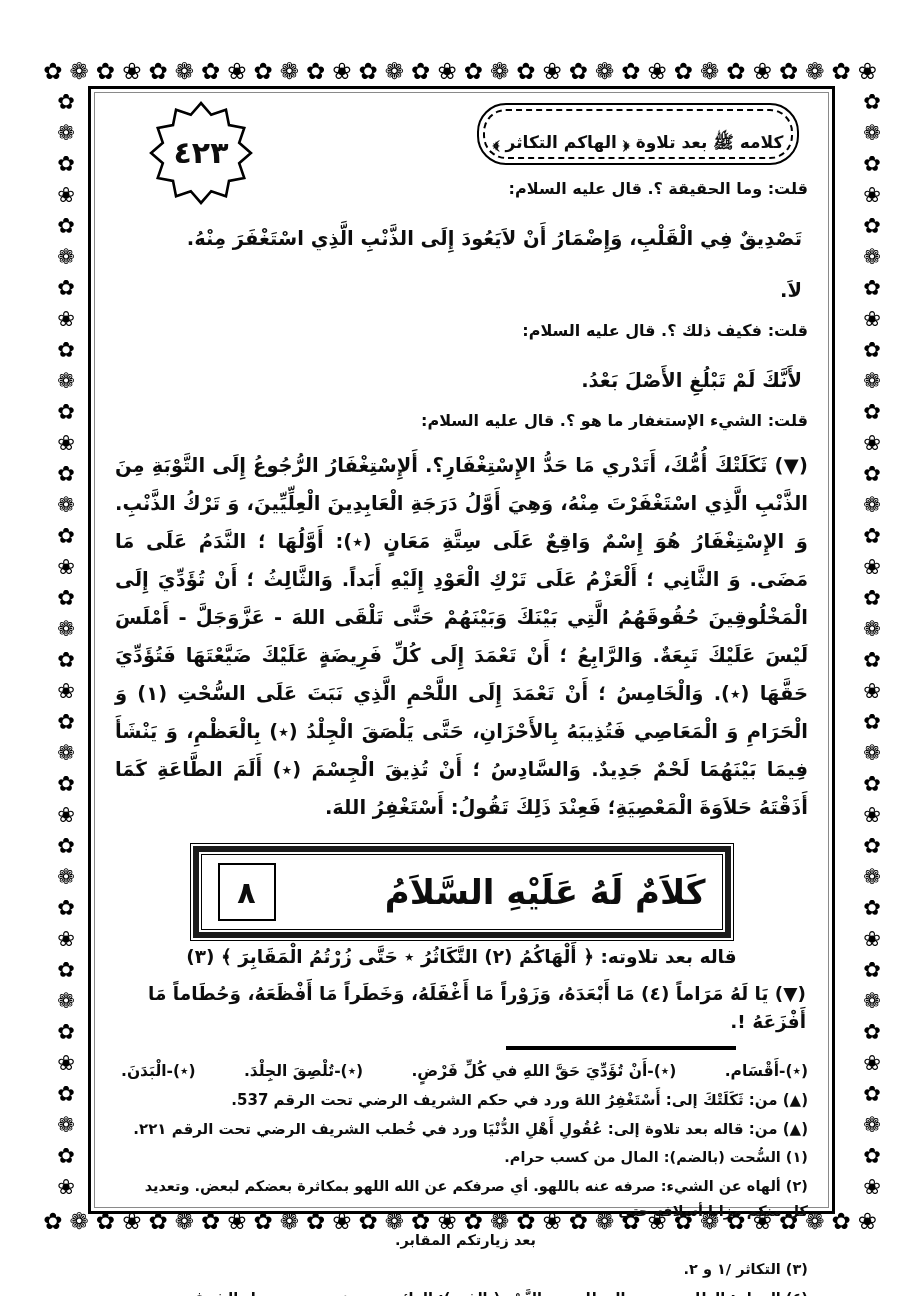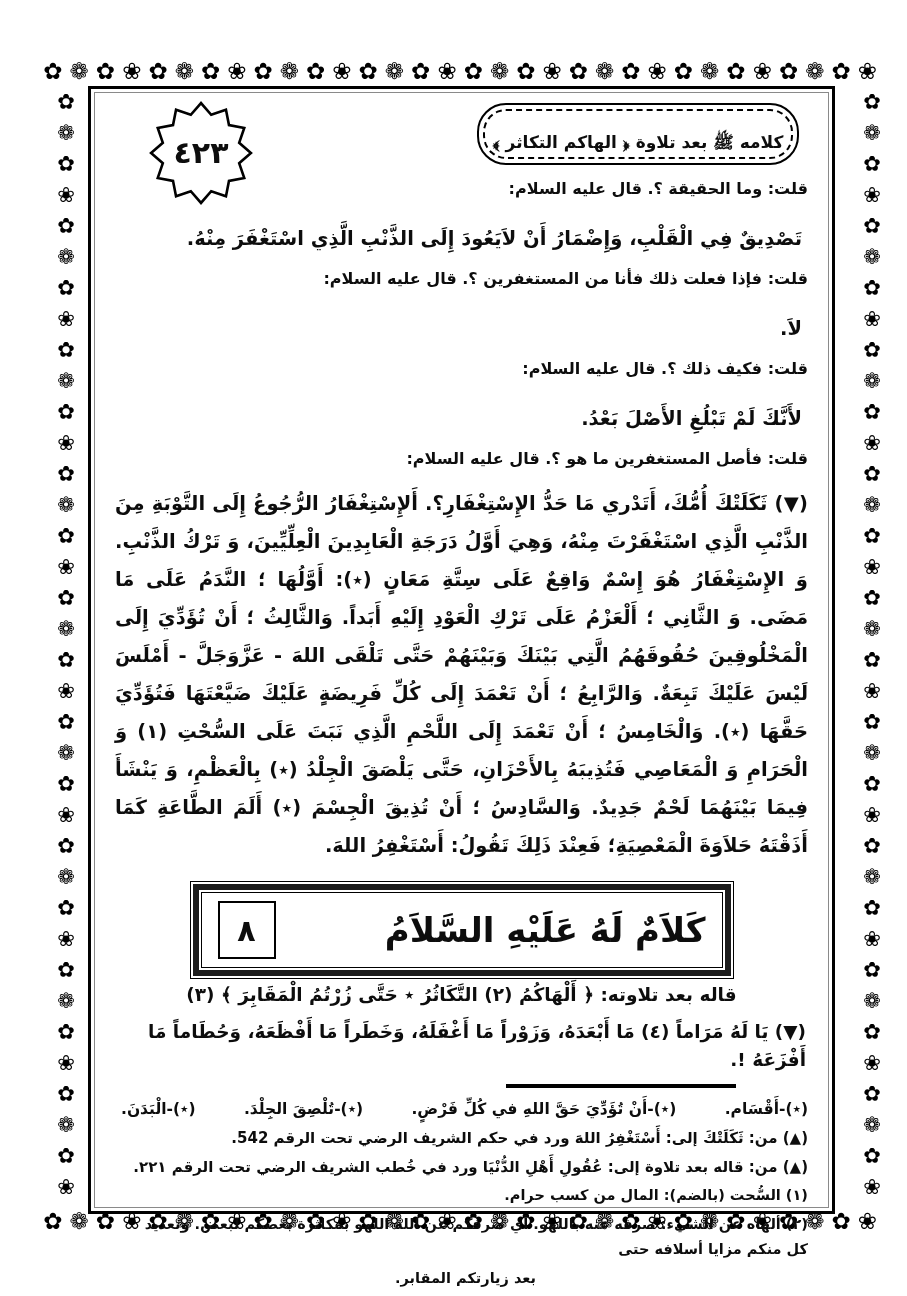--- a/index.html
+++ b/index.html
@@ -83,25 +83,24 @@
     <div class="cartouche">
       <div class="cartouche-dash">
         <span class="cartouche-title">كلامه ﷺ بعد تلاوة ﴿ الهاكم التكاثر ﴾</span>
       </div>
     </div>
 
     <div class="flow">
 
       <div class="narration first">قلت: وما الحقيقة ؟. قال عليه السلام:</div>
       <div class="speech">تَصْدِيقٌ فِي الْقَلْبِ، وَإِضْمَارُ أَنْ لاَيَعُودَ إِلَى الذَّنْبِ الَّذِي اسْتَغْفَرَ مِنْهُ.</div>
-      <div class="narration">قلت: فإذا فعلت ذلك فأنا من المستغفرين ؟. قال عليه السلام:</div>
       <div class="speech">لاَ.</div>
       <div class="narration">قلت: فكيف ذلك ؟. قال عليه السلام:</div>
       <div class="speech">لأَنَّكَ لَمْ تَبْلُغِ الأَصْلَ بَعْدُ.</div>
-      <div class="narration">قلت: فأصل المستغفرين ما هو ؟. قال عليه السلام:</div>
+      <div class="narration">قلت: الشيء الإستغفار ما هو ؟. قال عليه السلام:</div>
 
       <div class="passage">(▼) ثَكَلَتْكَ أُمُّكَ، أَتَدْري مَا حَدُّ الإِسْتِغْفَارِ؟. أَلإِسْتِغْفَارُ الرُّجُوعُ إِلَى التَّوْبَةِ مِنَ الذَّنْبِ الَّذِي اسْتَغْفَرْتَ مِنْهُ، وَهِيَ أَوَّلُ دَرَجَةِ الْعَابِدِينَ الْعِلِّيِّينَ، وَ تَرْكُ الذَّنْبِ. وَ الإِسْتِغْفَارُ هُوَ إِسْمٌ وَاقِعٌ عَلَى سِتَّةِ مَعَانٍ (٭): أَوَّلُهَا ؛ النَّدَمُ عَلَى مَا مَضَى. وَ الثَّانِي ؛ أَلْعَزْمُ عَلَى تَرْكِ الْعَوْدِ إِلَيْهِ أَبَداً. وَالثَّالِثُ ؛ أَنْ تُؤَدِّيَ إِلَى الْمَخْلُوقِينَ حُقُوقَهُمُ الَّتِي بَيْنَكَ وَبَيْنَهُمْ حَتَّى تَلْقَى اللهَ - عَزَّوَجَلَّ - أَمْلَسَ لَيْسَ عَلَيْكَ تَبِعَةٌ. وَالرَّابِعُ ؛ أَنْ تَعْمَدَ إِلَى كُلِّ فَرِيضَةٍ عَلَيْكَ ضَيَّعْتَهَا فَتُؤَدِّيَ حَقَّهَا (٭). وَالْخَامِسُ ؛ أَنْ تَعْمَدَ إِلَى اللَّحْمِ الَّذِي نَبَتَ عَلَى السُّحْتِ (١) وَ الْحَرَامِ وَ الْمَعَاصِي فَتُذِيبَهُ بِالأَحْزَانِ، حَتَّى يَلْصَقَ الْجِلْدُ (٭) بِالْعَظْمِ، وَ يَنْشَأَ فِيمَا بَيْنَهُمَا لَحْمٌ جَدِيدٌ. وَالسَّادِسُ ؛ أَنْ تُذِيقَ الْجِسْمَ (٭) أَلَمَ الطَّاعَةِ كَمَا أَذَقْتَهُ حَلاَوَةَ الْمَعْصِيَةِ؛ فَعِنْدَ ذَلِكَ تَقُولُ: أَسْتَغْفِرُ اللهَ.</div>
 
       <div class="chapter-box">
         <div class="cb-mid">
           <div class="cb-in">
             <div class="chapter-title">كَلاَمٌ لَهُ عَلَيْهِ السَّلاَمُ</div>
             <div class="chapter-num-box">٨</div>
           </div>
         </div>
@@ -112,21 +111,21 @@
 
       <div class="fn-sep"></div>
 
       <div class="fn-star-row">
         <span>(٭)-أَقْسَام.</span>
         <span>(٭)-أَنْ تُؤَدِّيَ حَقَّ اللهِ في كُلِّ فَرْضٍ.</span>
         <span>(٭)-تُلْصِقَ الجِلْدَ.</span>
         <span>(٭)-الْبَدَنَ.</span>
       </div>
 
-      <div class="fn-tri">(▲) من: ثَكَلَتْكَ إلى: أَسْتَغْفِرُ اللهَ ورد في حكم الشريف الرضي تحت الرقم 542.</div>
+      <div class="fn-tri">(▲) من: ثَكَلَتْكَ إلى: أَسْتَغْفِرُ اللهَ ورد في حكم الشريف الرضي تحت الرقم 537.</div>
       <div class="fn-tri">(▲) من: قاله بعد تلاوة إلى: عُقُولِ أَهْلِ الدُّنْيَا ورد في خُطب الشريف الرضي تحت الرقم ٢٢١.</div>
 
       <div class="fn-num">(١) السُّحت (بالضم): المال من كسب حرام.</div>
       <div class="fn-num">(٢) ألهاه عن الشيء: صرفه عنه باللهو. أي صرفكم عن الله اللهو بمكاثرة بعضكم لبعض. وتعديد كل منكم مزايا أسلافه حتى</div>
       <div class="fn-num center">بعد زيارتكم المقابر.</div>
       <div class="fn-num">(٣) التكاثر /١ و ٢.</div>
       <div class="fn-num">(٤) المرام: الطلب بمعنى المطلوب. والزَّوْر (بالفتح): الزائرون، وهم يرومون نيل الشرف بمن تقدُّمهم وتلك غفلة، فإنَّما ينالون</div>
 
     </div>
   </div>

